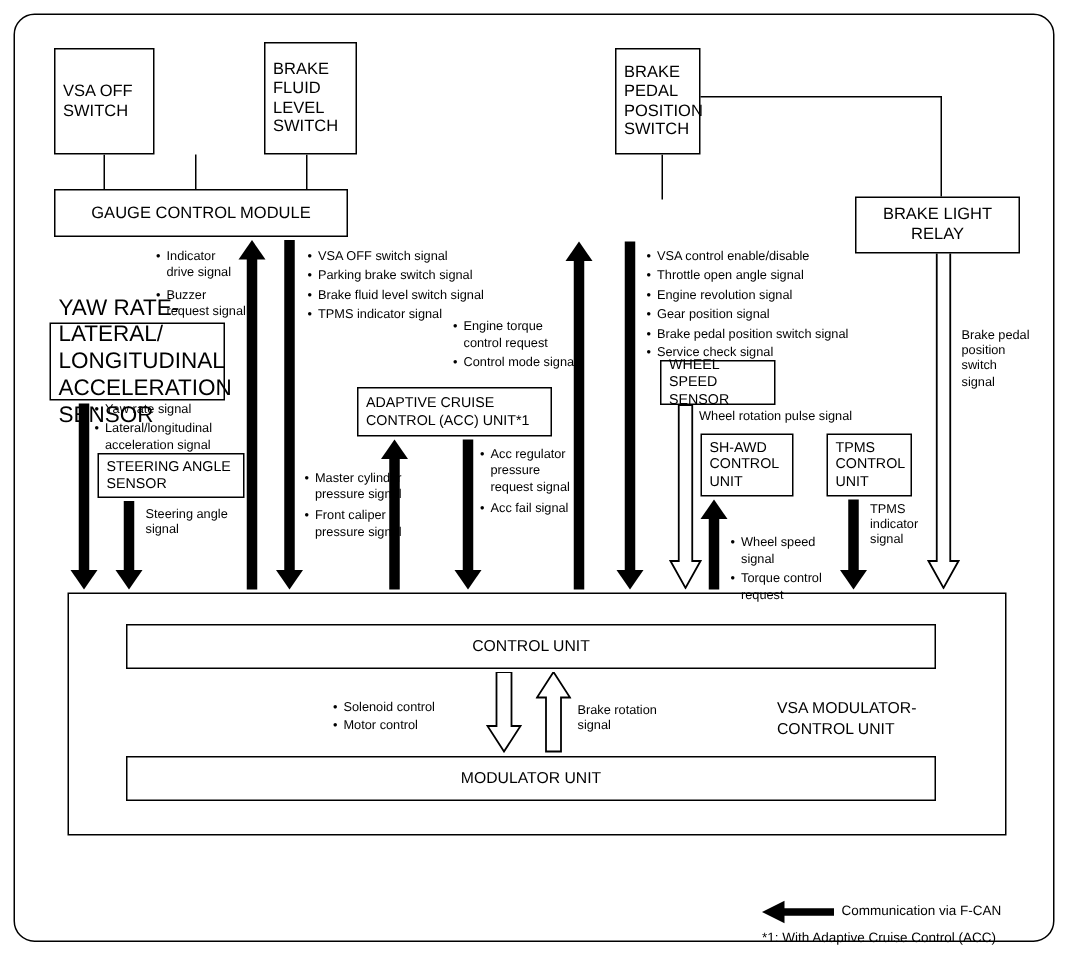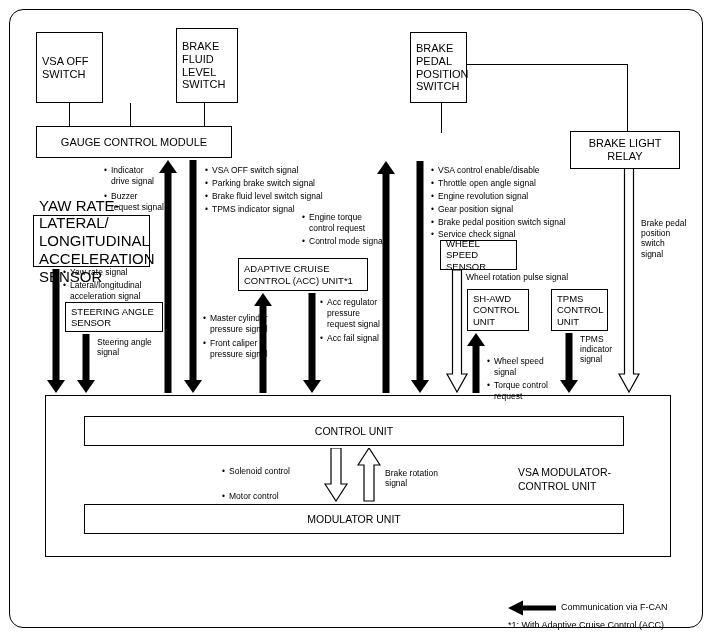--- a/index.html
+++ b/index.html
@@ -253,21 +253,21 @@
   </div>
 
   <div class="harw" style="left:357px;top:448px;">
     <svg width="24" height="54" viewBox="0 0 24 54">
       <polygon points="12,0 23,17 17,17 17,53 7,53 7,17 1,17" fill="#ffffff" stroke="#000000" stroke-width="1.2"></polygon>
     </svg>
   </div>
 
   <div class="bullets" style="left:222px;top:466px;width:110px;font-size:8.5px;">
     <div>Solenoid control</div>
-    <div style="margin-top:14px;">Motor control</div>
+    <div style="margin-top:1px;">Motor control</div>
   </div>
 
   <div class="lbl" style="left:385px;top:468px;width:100px;font-size:8.5px;">Brake rotation
 signal</div>
 
   <div class="legend-arrow" style="left:508px;top:600px;">
     <svg width="48" height="16" viewBox="0 0 48 16">
       <polygon points="0,8 15,0.5 15,5.5 48,5.5 48,10.5 15,10.5 15,15.5" fill="#000000"></polygon>
     </svg>
   </div>

